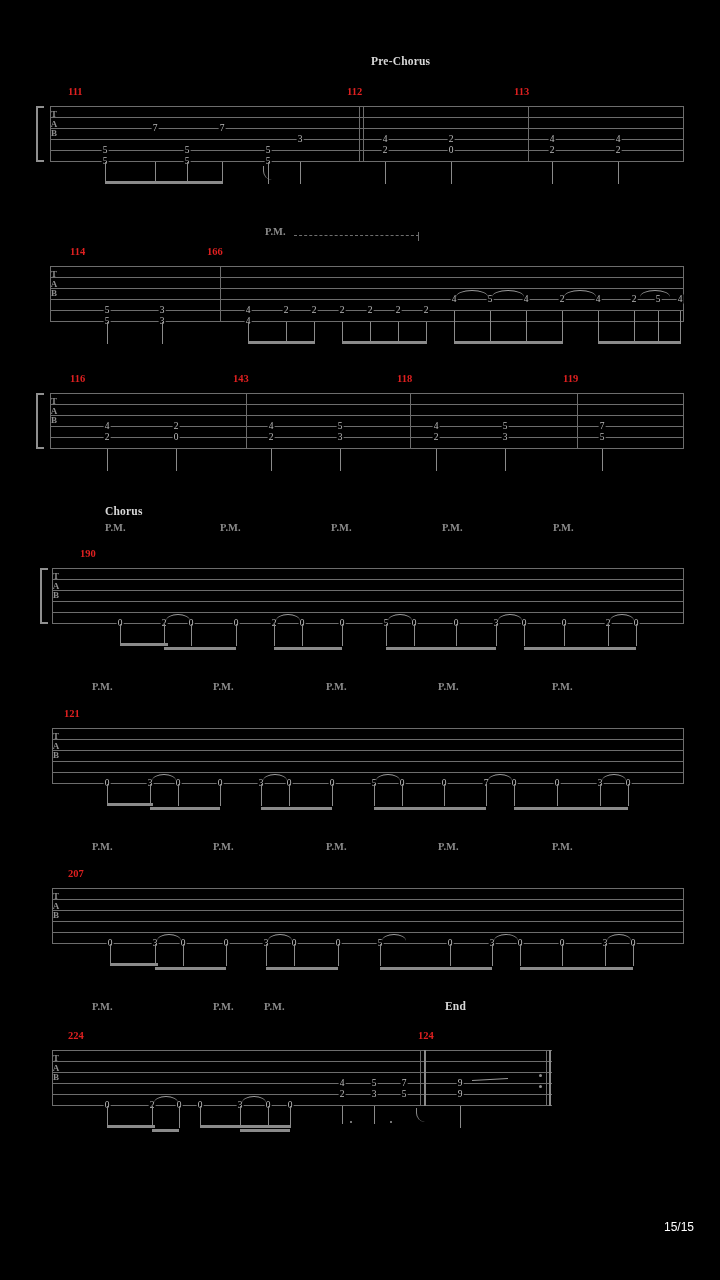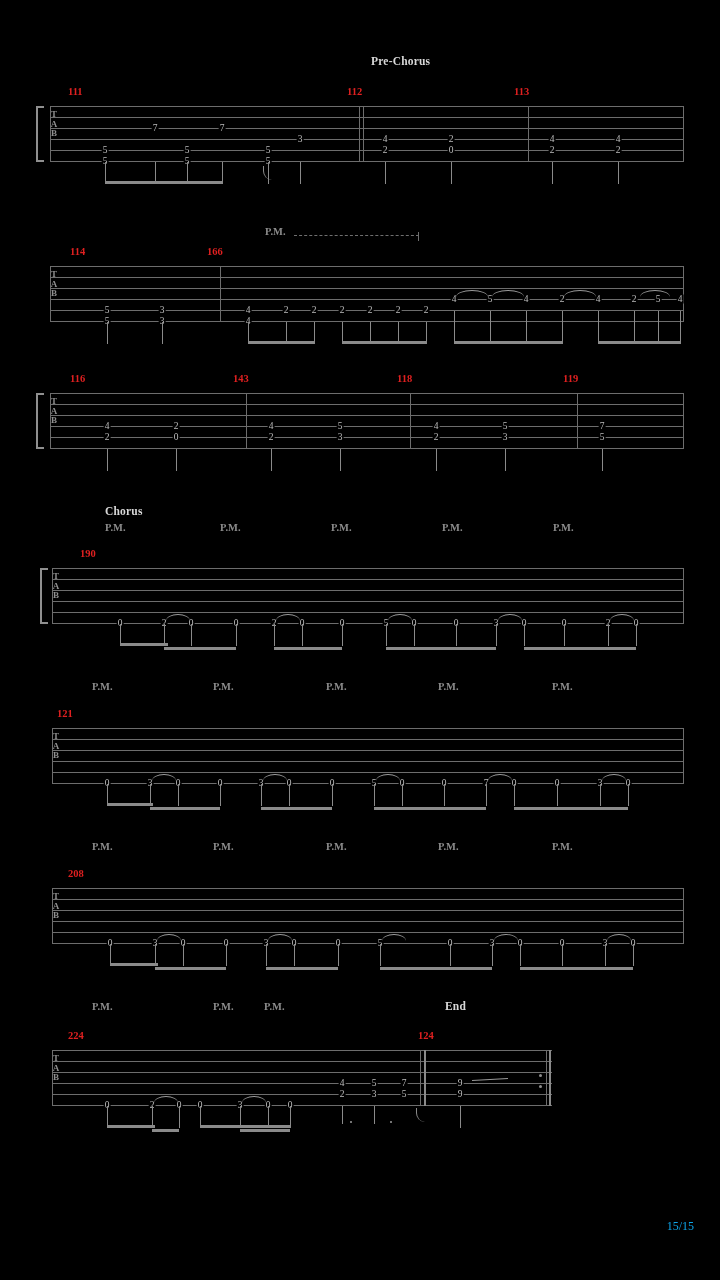--- a/index.html
+++ b/index.html
@@ -172,22 +172,22 @@
     height: 3px;
     border-radius: 50%;
     background: #8f8f8f;
   }
 
   
   .page-num {
     position: absolute;
     right: 26px;
     bottom: 46px;
-    color: #0ea5e9;
-    font-family: Liberation Serif, serif;
+    color: #ffffff;
+    font-family: Liberation Sans, sans-serif;
     font-size: 12px;
   }
 </style>
 </head>
 <body>
 
 <div class="page">
 
   <div class="section-label" style="left:371px; top:55px;text-align:right;">Pre-Chorus</div>
 
@@ -434,21 +434,21 @@
       <div class="beam" style="left:472px; top:81px; width:112px;"></div>
     </div>
   </div>
 
   <div class="pm-label" style="left:92px; top:681px;">P.M.</div>
   <div class="pm-label" style="left:213px; top:681px;">P.M.</div>
   <div class="pm-label" style="left:326px; top:681px;">P.M.</div>
   <div class="pm-label" style="left:438px; top:681px;">P.M.</div>
   <div class="pm-label" style="left:552px; top:681px;">P.M.</div>
 
-  <div class="bar-num" style="left:57px; top:708px;">121</div>
+  <div class="bar-num" style="left:64px; top:708px;">121</div>
 
   <div class="system" style="left:40px; top:726px; width:644px; height:90px;">
     <div class="tabclef" style="left:10px; top:6px;">T<br>A<br>B</div>
     <div class="staff" style="left:12px; width:632px;">
       <div class="sline" style="top:2px;"></div>
       <div class="sline" style="top:13px;"></div>
       <div class="sline" style="top:24px;"></div>
       <div class="sline" style="top:35px;"></div>
       <div class="sline" style="top:46px;"></div>
       <div class="sline" style="top:57px;"></div>
@@ -502,21 +502,21 @@
       <div class="beam" style="left:462px; top:81px; width:114px;"></div>
     </div>
   </div>
 
   <div class="pm-label" style="left:92px; top:841px;">P.M.</div>
   <div class="pm-label" style="left:213px; top:841px;">P.M.</div>
   <div class="pm-label" style="left:326px; top:841px;">P.M.</div>
   <div class="pm-label" style="left:438px; top:841px;">P.M.</div>
   <div class="pm-label" style="left:552px; top:841px;">P.M.</div>
 
-  <div class="bar-num" style="left:68px; top:868px;">208</div>
+  <div class="bar-num" style="left:68px; top:868px;">207</div>
 
   <div class="system" style="left:40px; top:886px; width:644px; height:90px;">
     <div class="tabclef" style="left:10px; top:6px;">T<br>A<br>B</div>
     <div class="staff" style="left:12px; width:632px;">
       <div class="sline" style="top:2px;"></div>
       <div class="sline" style="top:13px;"></div>
       <div class="sline" style="top:24px;"></div>
       <div class="sline" style="top:35px;"></div>
       <div class="sline" style="top:46px;"></div>
       <div class="sline" style="top:57px;"></div>

